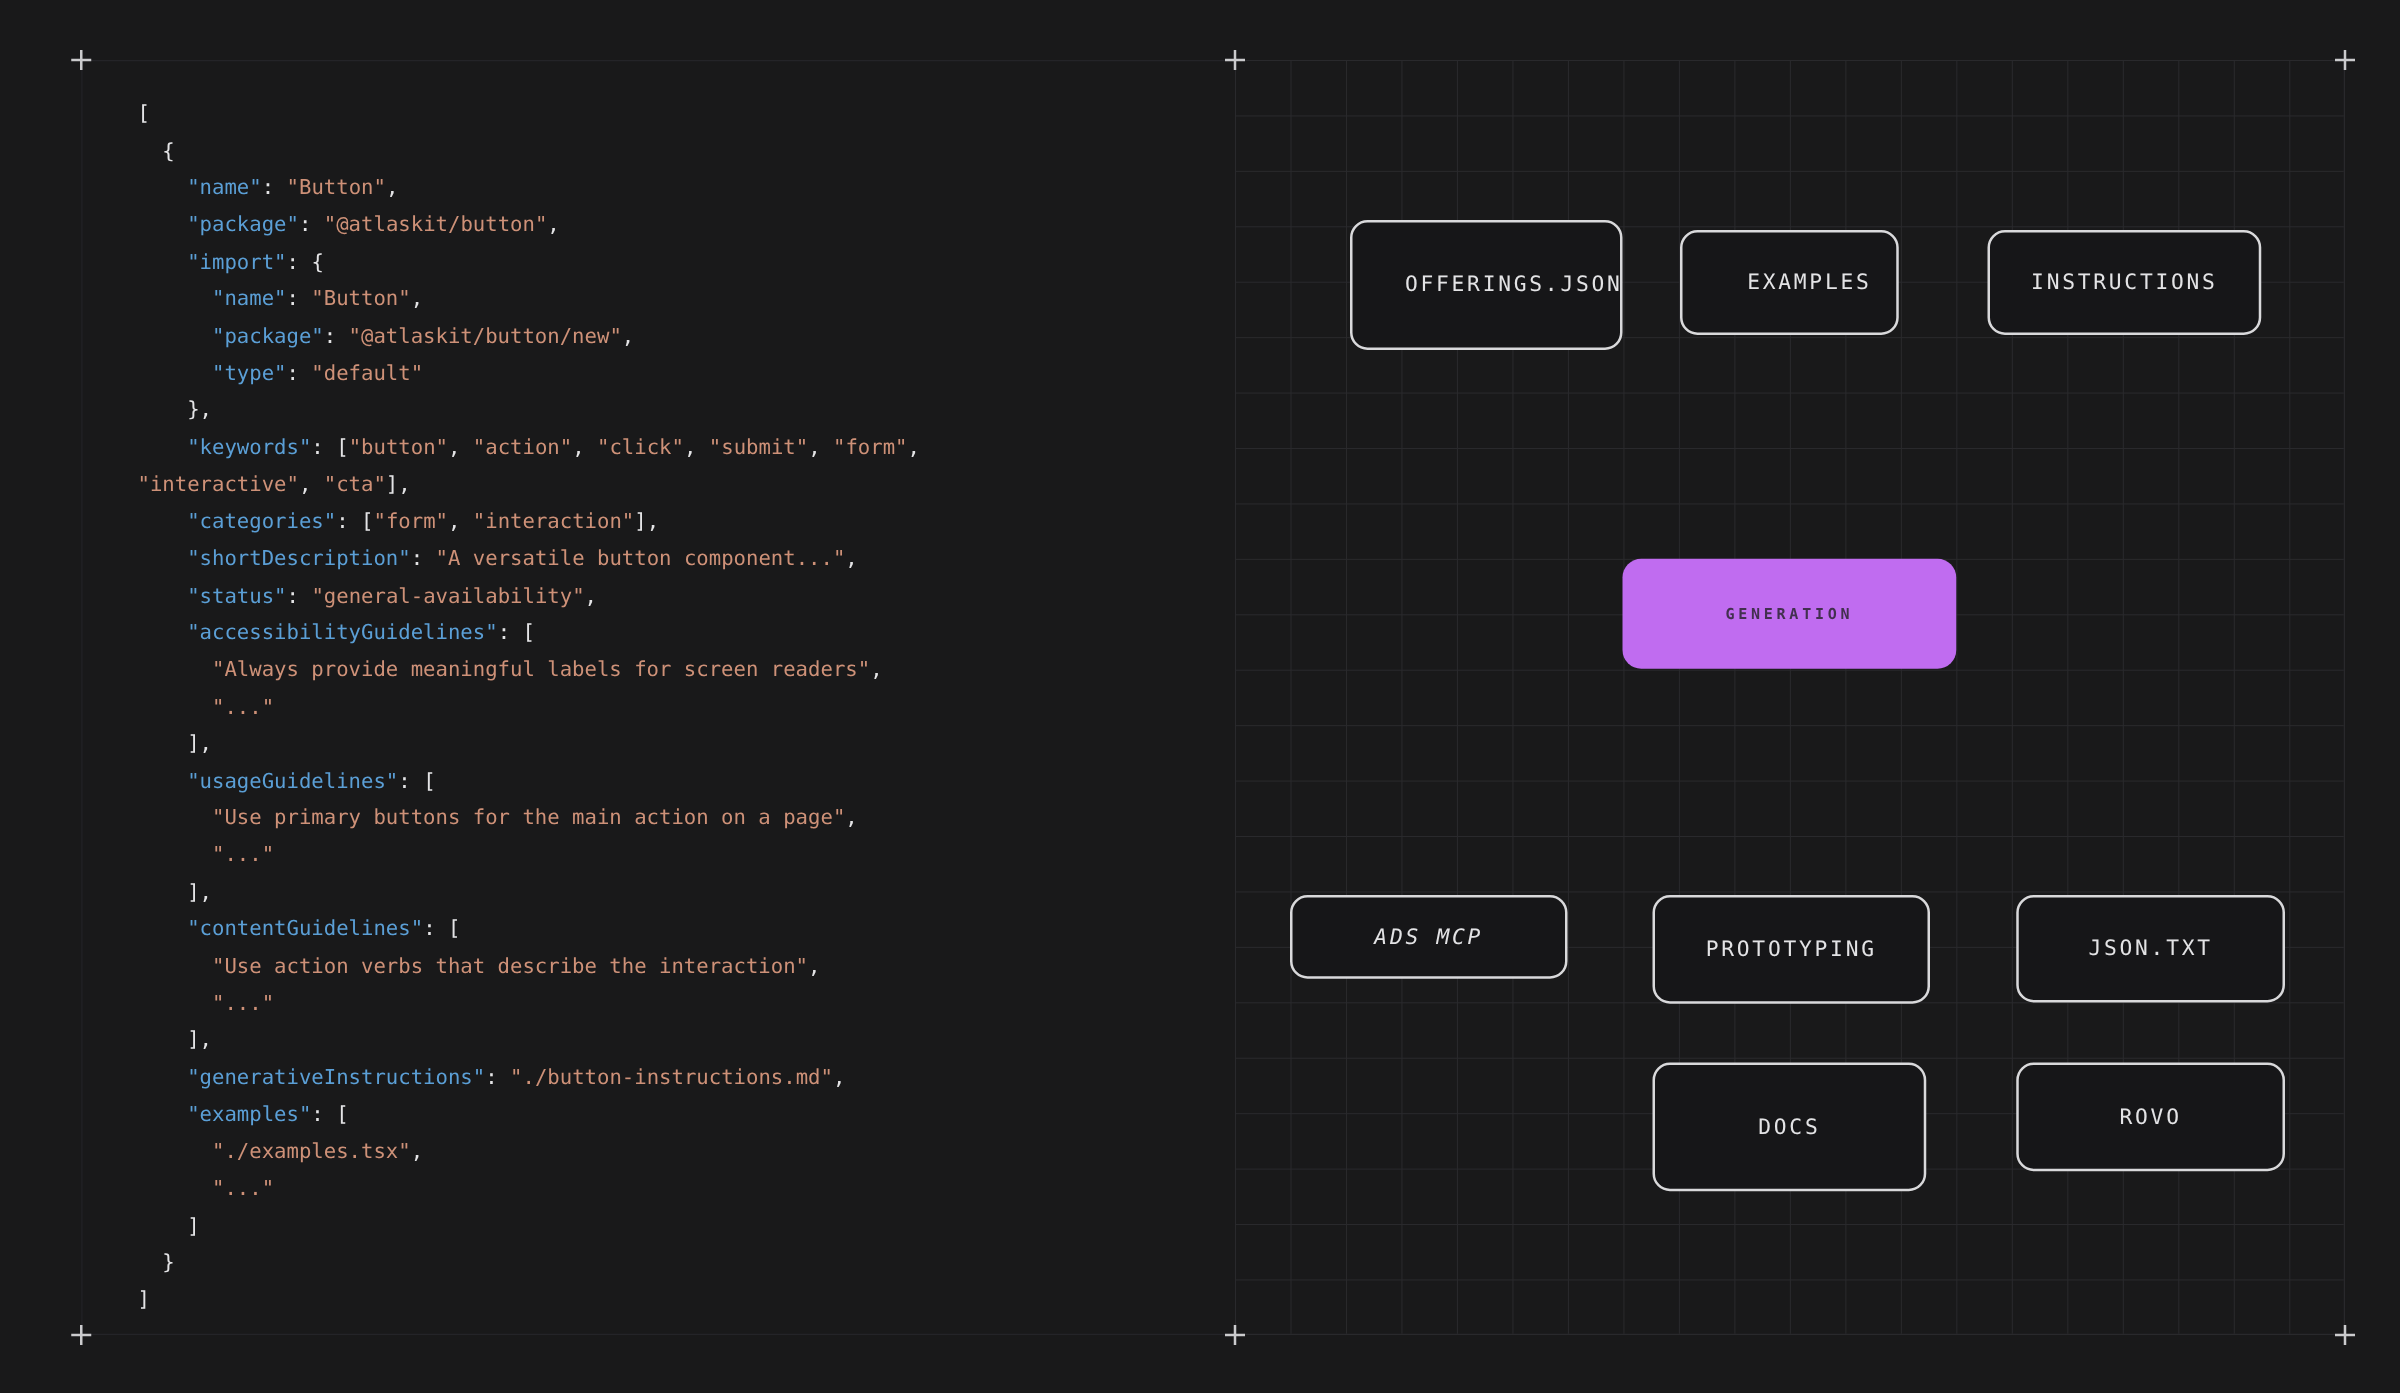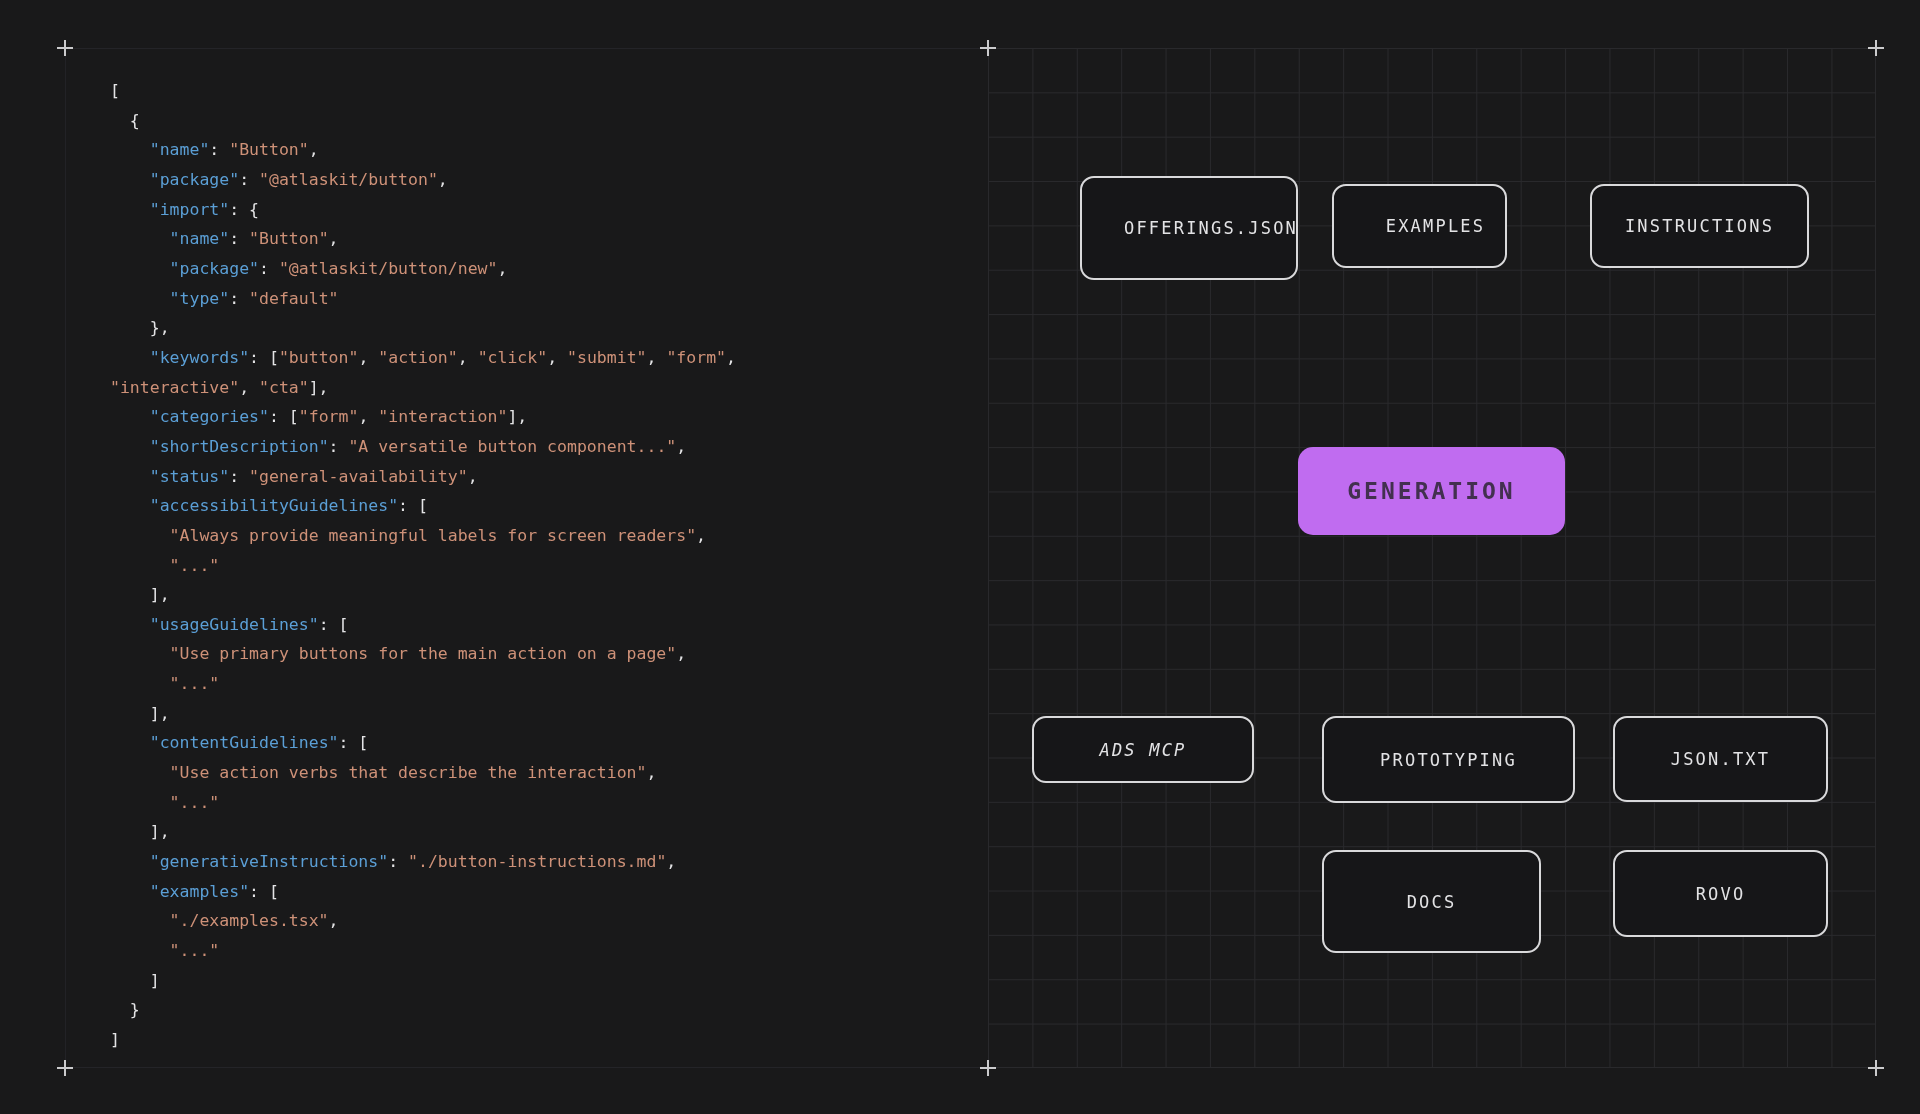--- a/index.html
+++ b/index.html
@@ -40,29 +40,29 @@
   
   .node{
     position:absolute;box-sizing:border-box;
     border:2px solid #d9d9db;border-radius:14px;background:#161618;
     display:flex;align-items:center;justify-content:center;
     color:#e3e3e5;font-size:17px;letter-spacing:2.2px;
     font-family:"DejaVu Sans Mono",monospace;
   }
   .node.accent{
     border:none;background:#c06cf0;color:#42304f;
-    font-weight:bold;letter-spacing:3px;border-radius:15px;font-size:23px;
+    font-weight:bold;letter-spacing:3px;border-radius:15px;font-size:12px;
   }
   
   .n-offerings   {left:92px; top:128px;width:218px;height:104px;padding-left:44px;}
-  .n-examples    {left:344px;top:136px;width:175px;height:84px;padding-left:32px;}
+  .n-examples    {left:356px;top:136px;width:175px;height:84px;padding-left:32px;}
   .n-instructions{left:577px;top:136px;width:219px;height:84px;margin-left:25px;}
   .n-generation  {left:310px;top:399px;width:267px;height:88px;}
   .n-ads-mcp     {left:44px; top:668px;width:222px;height:67px;font-style:italic;}
-  .n-prototyping {left:334px;top:668px;width:253px;height:87px;}
+  .n-prototyping {left:334px;top:668px;width:222px;height:87px;}
   .n-llms-txt    {left:625px;top:668px;width:215px;height:86px;}
   .n-templates   {left:44px; top:802px;width:222px;height:87px;}
   .n-docs        {left:334px;top:802px;width:219px;height:103px;}
   .n-rovo        {left:625px;top:802px;width:215px;height:87px;}
 </style>
 </head>
 <body>
 
 <div id="stage">
 

